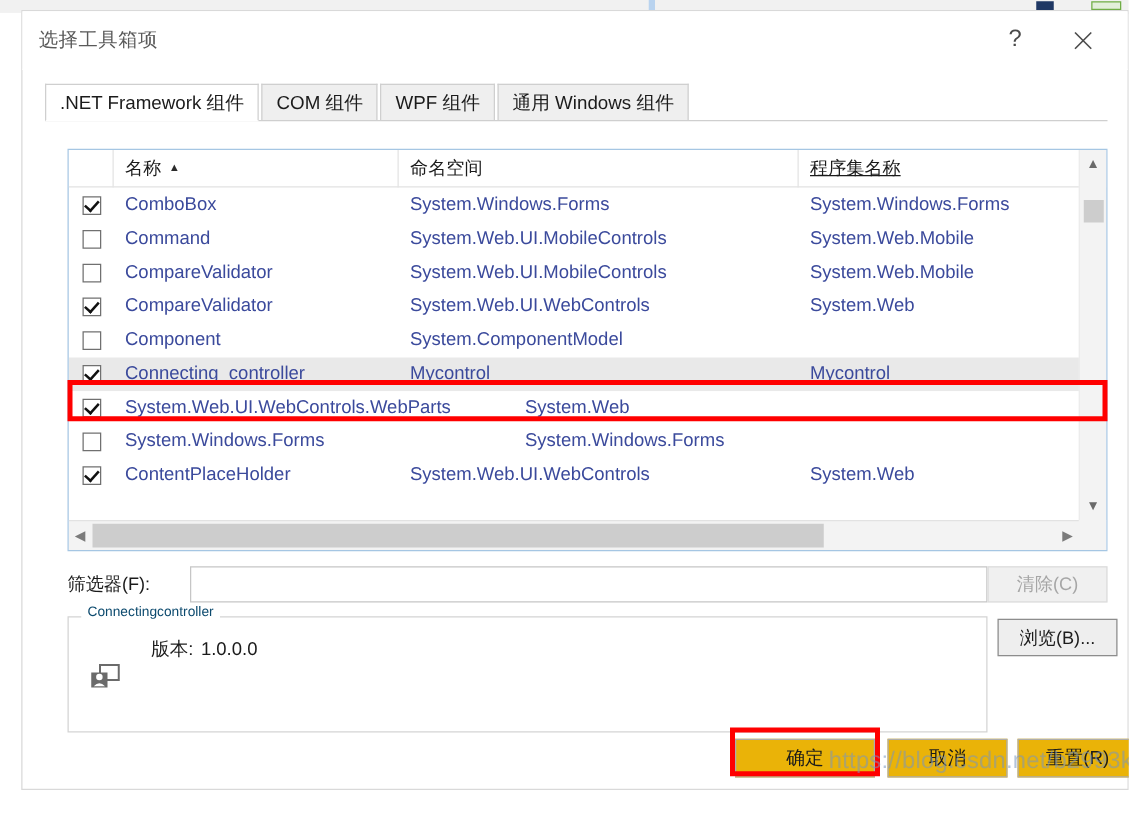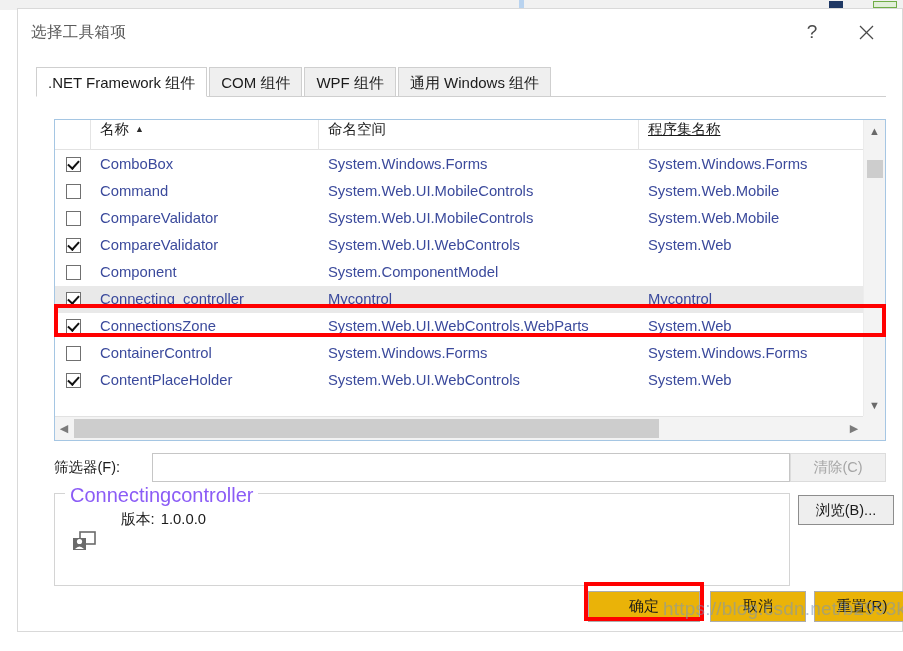--- a/index.html
+++ b/index.html
@@ -156,21 +156,21 @@
     left: 0; top: 0;
     height: 30px;
     width: 100%;
     background: #ffffff;
     border-bottom: 1px solid #e2e2e2;
     display: flex;
     box-sizing: border-box;
   }
   .hdr-cell {
     height: 30px;
-    line-height: 18px;
+    line-height: 30px;
     font-size: 14.5px;
     color: #1b1b1b;
     border-right: 1px solid #e4e4e4;
     box-sizing: border-box;
     padding-left: 9px;
     white-space: nowrap;
     overflow: hidden;
     cursor: default;
   }
   .hdr-check { width: 36px; padding-left: 0; }
@@ -395,22 +395,22 @@
     border: 1px solid #d4d4d4;
     box-sizing: border-box;
     background: #ffffff;
   }
   #details-legend {
     position: absolute;
     left: 10px;
     top: -10px;
     background: #ffffff;
     padding: 0 5px;
-    font-size: 20px;
-    color: #8b5cf6;
+    font-size: 11px;
+    color: #0c4a6e;
     white-space: nowrap;
   }
   #details-icon {
     position: absolute;
     left: 14px;
     top: 32px;
     width: 30px;
     height: 30px;
   }
   #details-lines {
@@ -579,29 +579,27 @@
             <span class="chk checked"></span>
           </div>
         <div class="cell c-name">Connecting_controller</div>
         <div class="cell c-ns">Mycontrol</div>
         <div class="cell c-asm">Mycontrol</div>
       </div>
       <div class="row">
         <div class="cell c-check">
             <span class="chk checked"></span>
           </div>
-        <div class="cell c-name">ConnectionsZone</div>
         <div class="cell c-ns">System.Web.UI.WebControls.WebParts</div>
         <div class="cell c-asm">System.Web</div>
       </div>
       <div class="row">
         <div class="cell c-check">
             <span class="chk"></span>
           </div>
-        <div class="cell c-name">ContainerControl</div>
         <div class="cell c-ns">System.Windows.Forms</div>
         <div class="cell c-asm">System.Windows.Forms</div>
       </div>
       <div class="row">
         <div class="cell c-check">
             <span class="chk checked"></span>
           </div>
         <div class="cell c-name">ContentPlaceHolder</div>
         <div class="cell c-ns">System.Web.UI.WebControls</div>
         <div class="cell c-asm">System.Web</div>

